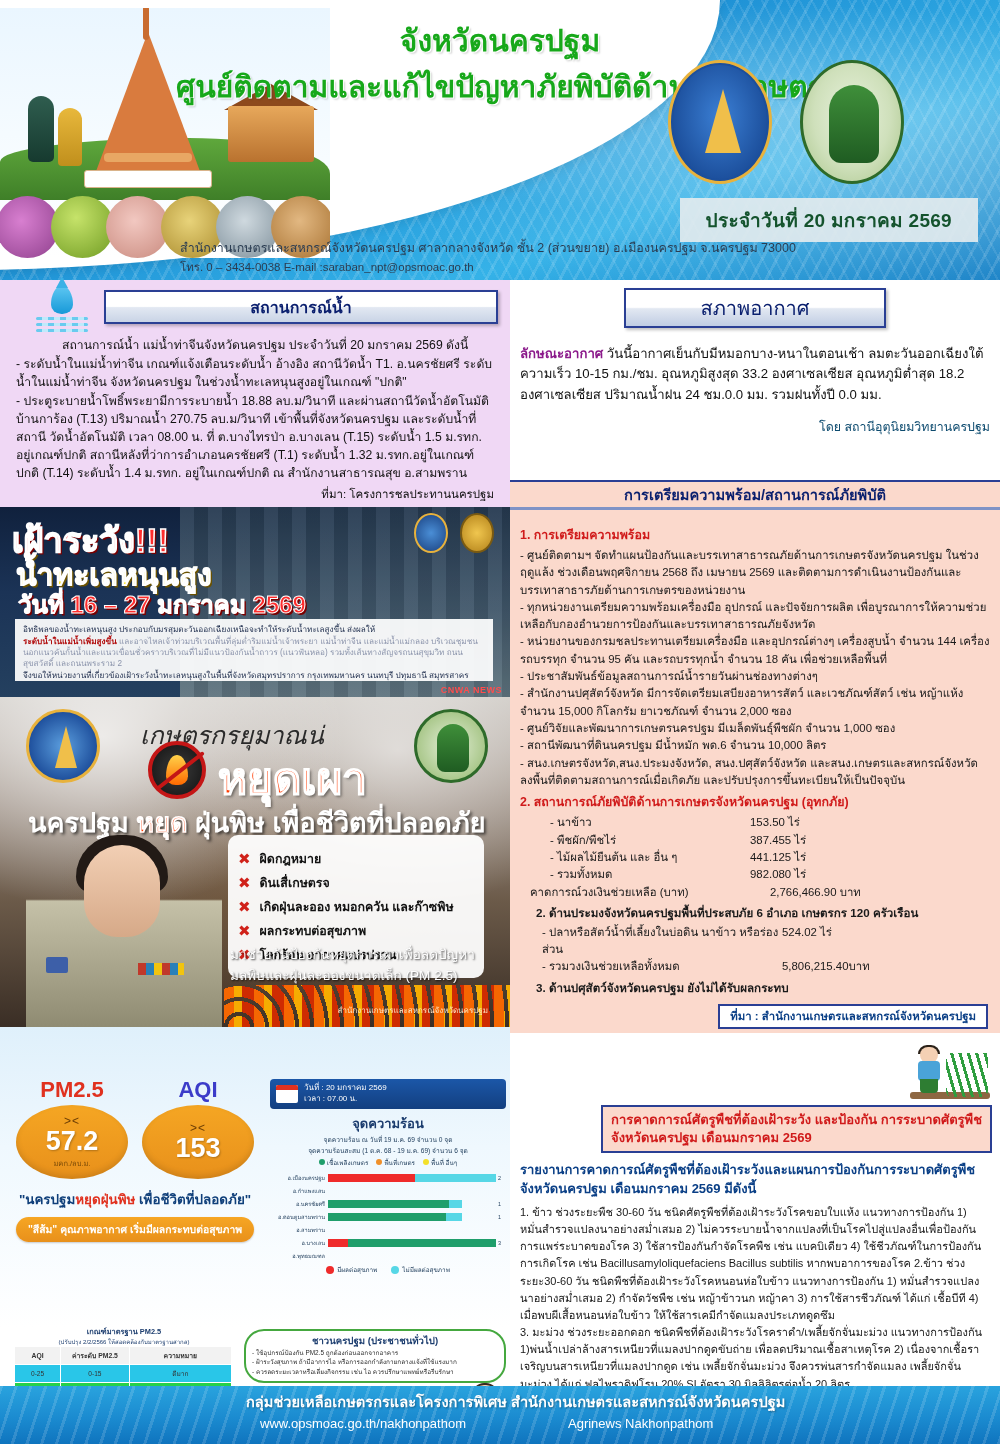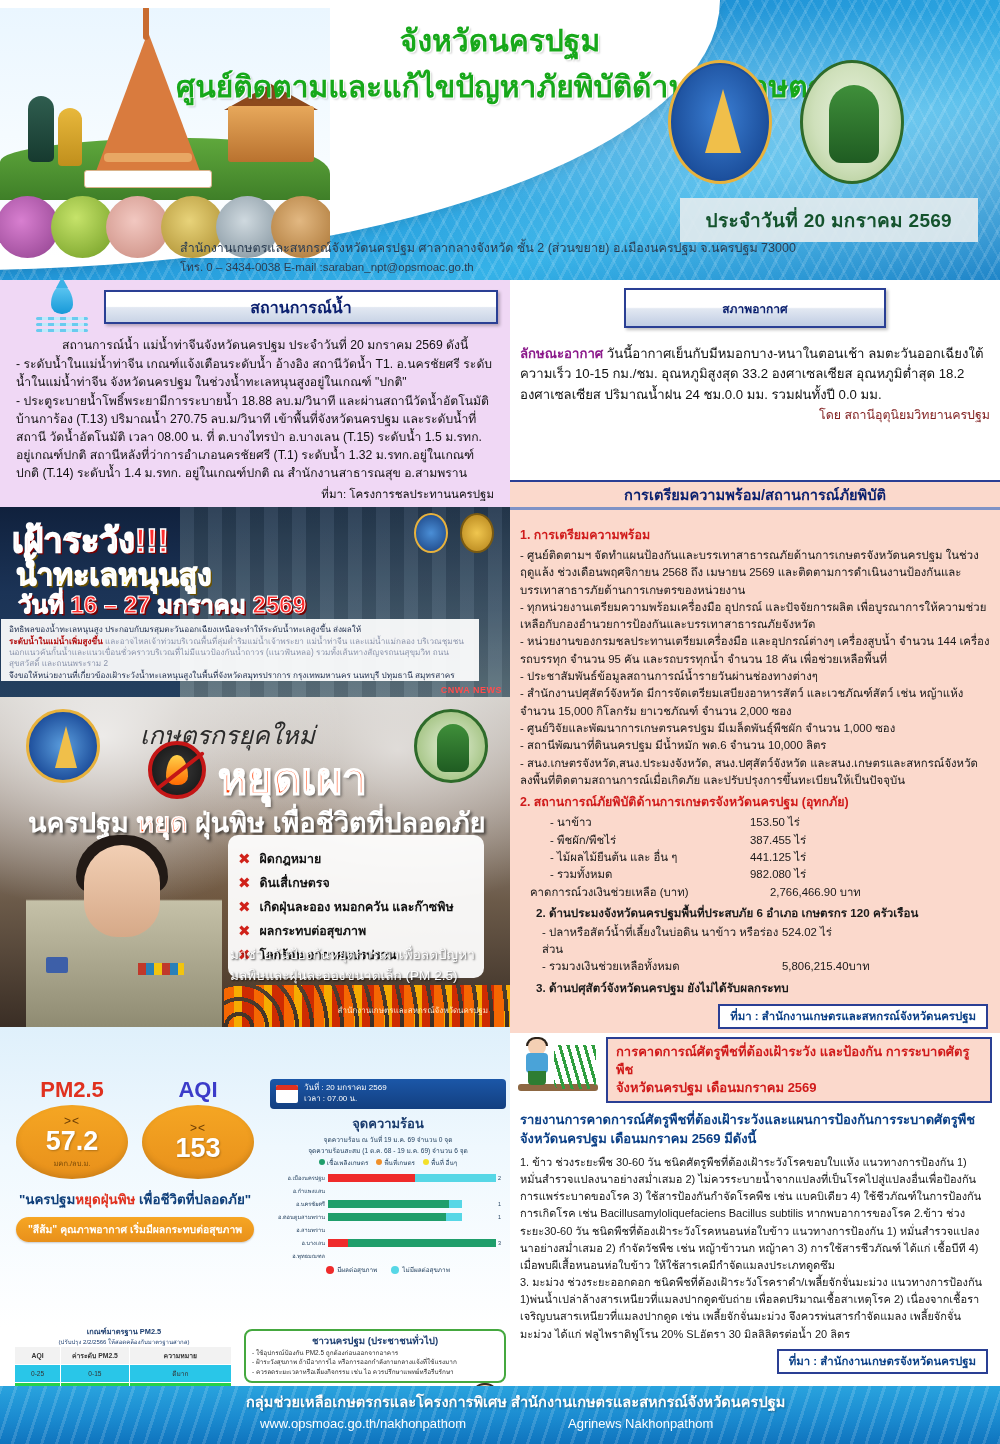--- a/index.html
+++ b/index.html
@@ -192,21 +192,21 @@
   }
   .pf-t2 {
     position:absolute; left: 16px; top: 44px; font-size: 30px; font-weight: bold;
     color: #ffe93d; -webkit-text-stroke: 1.2px #ffffff; text-shadow: 2px 2px 0 #6b5200;
   }
   .pf-t3 {
     position:absolute; left: 18px; top: 78px; font-size: 24px; font-weight: bold;
     color: #ff2d2d; -webkit-text-stroke: 1px #ffffff; text-shadow: 2px 2px 0 #7a0000;
   }
   .pf-box {
-    position:absolute; left: 1px; top: 112px; width: 478px; height: 62px;
+    position:absolute; left: 15px; top: 112px; width: 478px; height: 62px;
     background: rgba(255,255,255,.93); padding: 5px 8px; font-size: 8.2px;
     line-height: 1.38; color: #1b2a4a; overflow:hidden;
   }
   .pf-box b { color: #b10c0c; }
   .pf-box .dim { color: #8a93ab; }
   .pf-seal1, .pf-seal2 { position:absolute; top: 6px; width: 34px; height: 40px; border-radius: 50%; }
   .pf-seal1 { right: 62px; background: radial-gradient(circle,#4a8ed6,#19407f); border:2px solid #e8b23c; }
   .pf-seal2 { right: 16px; background: radial-gradient(circle,#f0c64f,#b3821a); border:2px solid #7a5a12; }
   .pf-news { position:absolute; right: 8px; bottom: 2px; font-size: 9px; font-weight:bold; color:#ff4d4d; letter-spacing:.5px; }
 
@@ -345,21 +345,21 @@
   .aqi-table { width: 218px; margin-left: 14px; border-collapse: collapse; font-size: 6.6px; }
   .aqi-table th, .aqi-table td { border: 1px solid #ffffff; padding: 3px 2px; text-align:center; color:#333; }
   .aqi-table th { background:#f2f2f2; color:#333; font-size:6.8px; }
   .aqi-r1 td { background:#29c6e8; }
   .aqi-r2 td { background:#26d04b; }
   .aqi-r3 td { background:#f6e42a; }
   .aqi-r4 td { background:#f59a23; }
   .aqi-r5 td { background:#ef2b2b; color:#fff; }
   .adv-box {
     position:absolute; left: 244px; top: 2px; width: 262px;
-    border: 2px solid #45a83f; border-radius: 8px; padding: 4px 6px; background:#fff;
+    border: 2px solid #45a83f; border-radius: 20px; padding: 4px 6px; background:#fff;
   }
   .adv-title { text-align:center; font-size: 9.6px; font-weight:bold; color:#1b3c6e; line-height:1.3; }
   .adv-li { font-size: 6.4px; color:#2b2b2b; line-height:1.5; }
   .adv-li b { color:#c0392b; }
   .adv-box2 {
     position:absolute; left: 244px; top: 62px; width: 262px;
     border: 2px solid #45a83f; border-radius: 10px; padding: 4px 6px; background:#fff;
   }
   .adv-title2 { text-align:center; font-size: 9px; font-weight:bold; color:#0a3f86; line-height:1.3; }
   .aq-nurse { position:absolute; right: 2px; top: -6px; width: 34px; height: 40px; }
@@ -377,45 +377,45 @@
   .aq-greenbar .gb-title { font-size: 8.4px; font-weight:bold; color:#1f5c22; }
 
   
   .weather-panel { padding: 6px 10px 0 10px; min-height: 200px; }
   .wp-bar {
     margin: 2px auto 0; width: 262px; height: 40px;
     background: linear-gradient(180deg,#ffffff 0%, #ffffff 48%, #e2e8f2 52%, #c0cde3 100%);
     border: 2px solid #2a3f94; box-shadow: 2px 2px 3px rgba(0,0,0,.25);
     display:flex; align-items:center; justify-content:center;
   }
-  .wp-bar span { font-size: 12px; font-weight: bold; color: #0a1f6e; }
+  .wp-bar span { font-size: 20px; font-weight: normal; color: #0a1f6e; }
   .wp-body { margin-top: 16px; font-size: 13.2px; color:#111; line-height: 1.55; }
   .wp-body b { color: #8b1a8b; }
-  .wp-src { text-align:right; font-size: 12.4px; color:#7f1d1d; }
+  .wp-src { text-align:right; font-size: 12.4px; color:#0c4a6e; margin-top: 12px; }
 
   .prep-panel { background: #fbd9cc; position: relative; }
   .prep-bar {
     height: 30px; background: linear-gradient(180deg,#fbd9cc, #fbd9cc);
     border-top: 2px solid #2a3f94; border-bottom: 3px solid #7f93c6;
     display:flex; align-items:center; justify-content:center;
   }
   .prep-bar span { font-size: 14.6px; font-weight:bold; color:#0a1f6e; }
   .prep-body { padding: 12px 10px 4px 10px; font-size: 11.4px; color:#1a1a1a; line-height: 1.52; }
   .prep-h { color: #d01a1a; font-weight: bold; font-size: 12.4px; display:block; margin: 4px 0 2px 0; }
   .prep-sub { font-weight: bold; font-size: 11.6px; margin: 3px 0 2px 16px; display:block; color:#1a1a1a; }
   .prep-row { display:flex; margin-left: 30px; }
   .prep-row .k { width: 200px; }
   .prep-row .v { }
   .prep-row.wide .k { width: 240px; }
   .src-tag {
     display:inline-block; float:right; margin-top: 6px; margin-right: 2px;
     border: 2px solid #2a3f94; background:#ffffff; padding: 2px 10px;
     font-size: 11.4px; font-weight: bold; color:#0a3f86;
   }
-  .pest-head { display:flex; align-items:flex-start; gap: 6px; padding: 4px 8px 0 4px; background:#ffffff; }
+  .pest-head { display:flex; align-items:flex-end; gap: 6px; padding: 12px 8px 0 4px; background:#ffffff;flex-direction:column; }
   .pest-icon { width: 86px; height: 54px; position:relative; flex:none; }
   .pest-icon .kid-h { position:absolute; left:14px; top:2px; width:18px; height:16px; background:#f4d0b4; border-radius:9px; }
   .pest-icon .kid-hair { position:absolute; left:12px; top:0; width:22px; height:9px; background:#2a2118; border-radius:11px 11px 0 0; }
   .pest-icon .kid-b { position:absolute; left:12px; top:16px; width:22px; height:20px; background:#4aa3d8; border-radius:4px; }
   .pest-icon .kid-l { position:absolute; left:14px; top:34px; width:18px; height:14px; background:#2e7d32; border-radius:0 0 4px 4px; }
   .pest-icon .plant { position:absolute; right:4px; bottom:2px; width:42px; height:44px;
     background: repeating-linear-gradient(74deg,#2f9e3f 0 3px, transparent 3px 8px); border-radius: 0 0 6px 6px; }
   .pest-icon .soil { position:absolute; left:4px; bottom:0; width:80px; height:7px; background:#8d6742; border-radius:3px; }
   .pest-bar {
     flex: 1; background:#fbd9cc; border: 2px solid #2a3f94; padding: 4px 8px;
@@ -514,21 +514,21 @@
             <span class="dim">และอาจไหลเจ้าท่วมบริเวณพื้นที่ลุ่มต่ำริมแม่น้ำเจ้าพระยา แม่น้ำท่าจีน และแม่น้ำแม่กลอง บริเวณชุมชนนอกแนวคันกั้นน้ำและแนวเขื่อนชั่วคราวบริเวณที่ไม่มีแนวป้องกันน้ำถาวร (แนวฟันหลอ) รวมทั้งเส้นทางสัญจรถนนสุขุมวิท ถนนสุขสวัสดิ์ และถนนพระราม 2</span></div>
           <div>จึงขอให้หน่วยงานที่เกี่ยวข้องเฝ้าระวังน้ำทะเลหนุนสูงในพื้นที่จังหวัดสมุทรปราการ กรุงเทพมหานคร นนทบุรี ปทุมธานี สมุทรสาคร นครปฐม และสมุทรสงคราม</div>
         </div>
         <div class="pf-news">CNWA NEWS</div>
       </div>
 
       <div class="poster-burn">
         <div class="pb-smoke"></div>
         <div class="pb-seal-l"></div>
         <div class="pb-seal-r"></div>
-        <div class="pb-script">เกษตรกรยุคใหม่</div>
+        <div class="pb-script">เกษตรกรยุมาณน่</div>
         <div class="pb-stop-logo">
           <div class="flame"></div>
         </div>
         <div class="pb-t1">หยุดเผา</div>
         <div class="pb-t2">
           <span>นครปฐม </span><em>หยุด</em><span> ฝุ่นพิษ เพื่อชีวิตที่ปลอดภัย</span>
         </div>
         <div class="pb-officer">
           <div class="pb-hair"></div>
           <div class="pb-face"></div>

